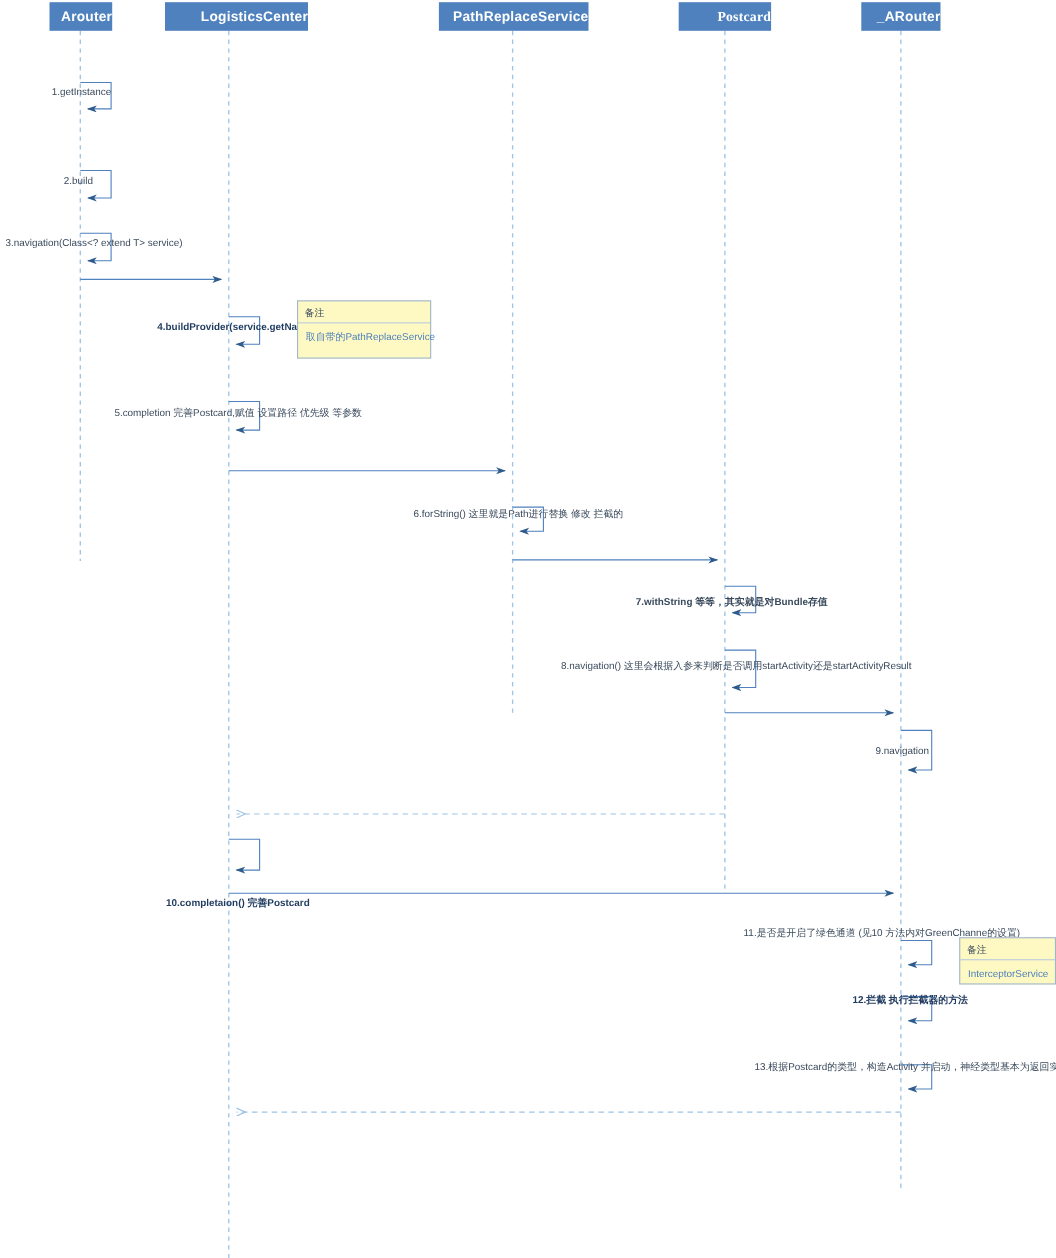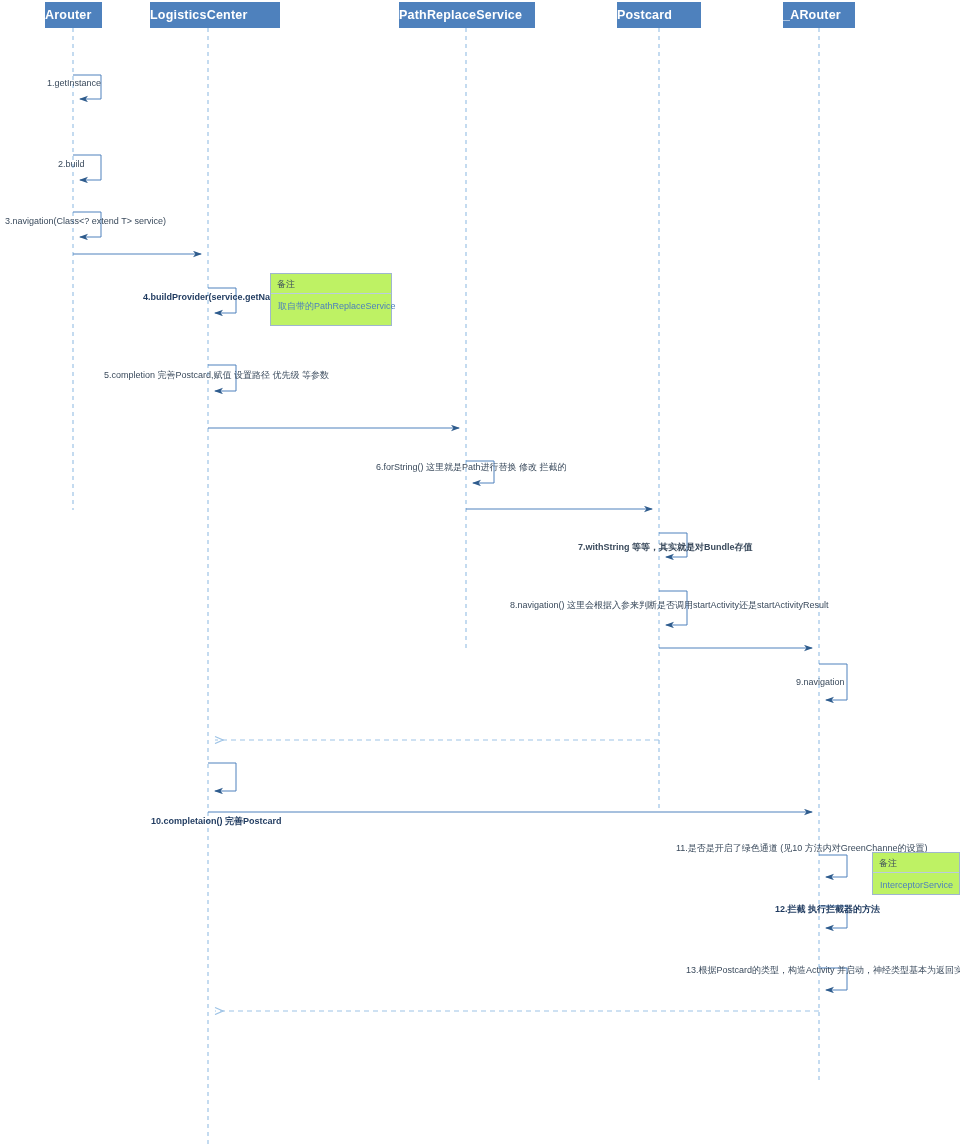--- a/index.html
+++ b/index.html
@@ -26,41 +26,41 @@
   }
   .lifeline-head {
     position: absolute;
     background: #4E81BD;
     color: #ffffff;
     font-weight: bold;
     font-size: 12.5px;
     letter-spacing: .2px;
     display: flex;
     align-items: center;
-    justify-content: flex-start;
+    justify-content: flex-end;
     height: 26px;
     box-sizing: border-box;
     white-space: nowrap;
   }
   .msg-label {
     position: absolute;
     font-size: 9px;
     color: #3A4A5C;
     white-space: nowrap;
     line-height: 11px;
   }
   .msg-label.bold {
     font-weight: bold;
     color: #1F3A5F;
   }
   .note {
     position: absolute;
     box-sizing: border-box;
     border: 1px solid #9FB6CE;
-    background: #bef264;
+    background: #fef9c3;
   }
   .note-head {
     position: relative;
     height: 20px;
     border-bottom: 1px solid #B9CBE0;
     box-sizing: border-box;
   }
   .note-head-text {
     position: absolute;
     left: 6px;
@@ -143,21 +143,21 @@
   <div id="heads">
       <div class="lifeline-head" style="left: 45px; top: 2px; width: 57px;">
         <span>Arouter</span>
       </div>
       <div class="lifeline-head" style="left: 150px; top: 2px; width: 130px;">
         <span>LogisticsCenter</span>
       </div>
       <div class="lifeline-head" style="left: 399px; top: 2px; width: 136px;">
         <span>PathReplaceService</span>
       </div>
-      <div class="lifeline-head" style="left: 617px; top: 2px; width: 84px;">
+      <div class="lifeline-head" style="left: 617px; top: 2px; width: 84px; font-family: Liberation Serif, serif;">
         <span>Postcard</span>
       </div>
       <div class="lifeline-head" style="left: 783px; top: 2px; width: 72px;">
         <span>_ARouter</span>
       </div>
     </div>
   <div id="labels">
       <div class="msg-label" style="left: 47px; top: 78px;">1.getInstance</div>
       <div class="msg-label" style="left: 58px; top: 159px;">2.build</div>
       <div class="msg-label" style="left: 5px; top: 216px;">3.navigation(Class&lt;? extend T&gt; service)</div>

